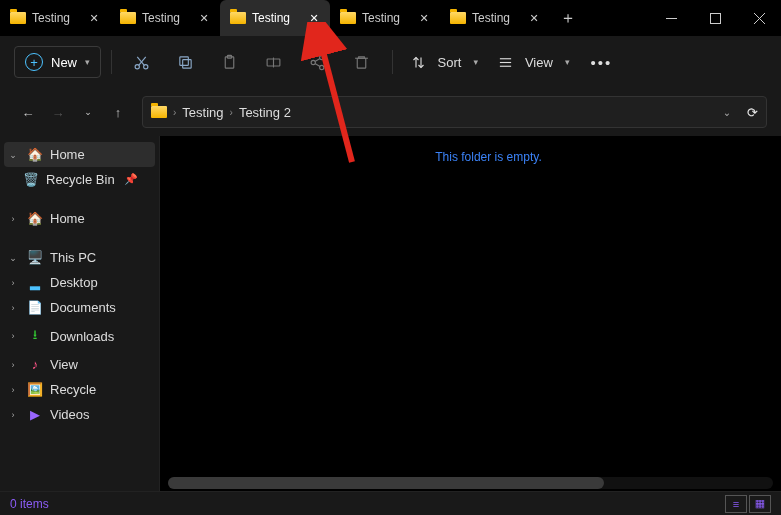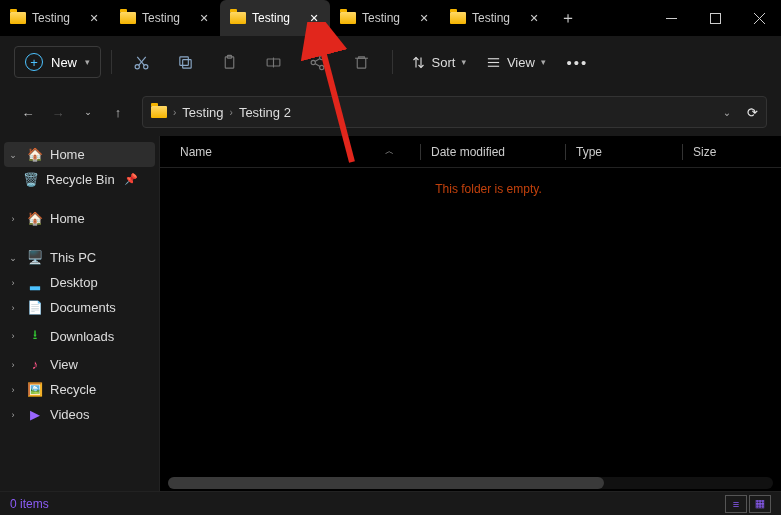--- a/index.html
+++ b/index.html
@@ -12,42 +12,42 @@
 .tab .x { width: 16px; height: 16px; display: flex; align-items: center; justify-content: center; border-radius: 3px; font-size: 11px; }
 .newtab { width: 36px; height: 100%; display: flex; align-items: center; justify-content: center; color: #ccc; font-size: 16px; }
 .winctl { display: flex; height: 100%; }
 .winctl div { width: 44px; display: flex; align-items: center; justify-content: center; color: #ccc; }
 .toolbar { height: 52px; background: #191919; display: flex; align-items: center; padding: 0 14px; gap: 4px; }
 .newbtn { display: flex; align-items: center; gap: 8px; padding: 6px 10px; border: 1px solid #3a3a3a; border-radius: 4px; color: #fff; font-size: 13px; }
 .newplus { width: 18px; height: 18px; border: 1.5px solid #4cc2ff; border-radius: 50%; display: flex; align-items: center; justify-content: center; color: #4cc2ff; font-size: 13px; line-height: 1; }
 .tbtn { width: 40px; height: 36px; display: flex; align-items: center; justify-content: center; color: #888; }
 .tbtn.en { color: #ddd; }
 .tsep { width: 1px; height: 24px; background: #333; margin: 0 6px; }
-.sortview { display: flex; align-items: center; gap: 6px; padding: 0 8px; color: #ddd; }
+.sortview { display: flex; align-items: center; gap: 12px; padding: 0 8px; color: #ddd; }
 .addrbar { height: 48px; background: #191919; display: flex; align-items: center; padding: 0 14px; gap: 10px; }
 .navbtns { display: flex; align-items: center; gap: 2px; }
 .navb { width: 28px; height: 28px; display: flex; align-items: center; justify-content: center; color: #ccc; }
 .navb.dis { color: #555; }
 .crumb { flex: 1; height: 32px; border: 1px solid #333; border-radius: 4px; display: flex; align-items: center; padding: 0 8px; gap: 6px; background: #1f1f1f; }
 .crumb .sep { color: #888; font-size: 10px; }
 .crumb .seg { color: #ddd; }
 .crumbactions { display: flex; gap: 6px; margin-left: auto; align-items: center; }
 .searchbox { width: 208px; height: 32px; border: 1px solid #333; border-radius: 4px; display: flex; align-items: center; padding: 0 10px; gap: 8px; background: #1f1f1f; color: #888; }
 .main { display: flex; height: calc(515px - 36px - 52px - 48px - 24px); background: #000; }
 .sidebar { width: 160px; background: #191919; padding: 6px 0; overflow: hidden; border-right: 1px solid #222; }
 .sbitem { display: flex; align-items: center; gap: 6px; padding: 5px 8px 5px 6px; font-size: 13px; color: #ddd; }
 .sbitem.sel { background: #2d2d2d; border-radius: 4px; margin: 0 4px; padding-left: 2px; }
 .sbitem .chev { width: 14px; font-size: 9px; color: #aaa; text-align: center; }
 .sbitem .ico { width: 18px; text-align: center; }
 .sbitem.sub { padding-left: 22px; }
 .content { flex: 1; display: flex; flex-direction: column; position: relative; background: #000; }
 .cols { display: flex; height: 32px; align-items: center; border-bottom: 1px solid #222; padding-left: 20px; color: #ccc; font-size: 12px; }
 .col { display: flex; align-items: center; gap: 6px; }
 .colsep { width: 1px; height: 16px; background: #333; margin: 0 10px; }
-.empty { text-align: center; padding-top: 14px; color: #c2410c; font-size: 12px; margin-left: 36px; }
+.empty { text-align: center; padding-top: 14px; color: #3b82f6; font-size: 12px; margin-left: 36px; }
 .hscroll { position: absolute; left: 8px; right: 8px; bottom: 2px; height: 12px; background: #111; border-radius: 6px; }
 .hscroll .thumb { position: absolute; left: 0; width: 72%; height: 100%; background: #3a3a3a; border-radius: 6px; }
 .status { height: 24px; background: #191919; display: flex; align-items: center; padding: 0 10px; font-size: 12px; color: #8b5cf6; border-top: 1px solid #222; }
 .status .viewbtns { margin-left: auto; display: flex; gap: 2px; }
 .status .vb { width: 22px; height: 18px; border: 1px solid #555; display: flex; align-items: center; justify-content: center; font-size: 11px; }
 .folder-ico { width: 16px; height: 12px; background: linear-gradient(#ffd866,#f5b400); border-radius: 1px; position: relative; display: inline-block; }
 .folder-ico::before { content: ""; position: absolute; top: -3px; left: 0; width: 7px; height: 3px; background: #f5b400; border-radius: 1px 1px 0 0; }
 .arrow-annot { position: absolute; left: 300px; top: 22px; pointer-events: none; }
 </style>
 </head>
@@ -244,38 +244,20 @@
       <span>Recycle</span>
     </div>
     <div class="sbitem">
       <span class="chev">›</span>
       <span class="ico" style="color:#9966ff;">▶</span>
       <span>Videos</span>
     </div>
   </div>
 
   <div class="content">
-    <div class="cols">
-      <div class="col" style="width:230px">
-        <span>Name</span>
-        <span style="margin-left:auto;margin-right:16px;font-size:9px;color:#aaa;">︿</span>
-      </div>
-      <div class="colsep"></div>
-      <div class="col" style="width:124px">
-          <span>Date modified</span>
-        </div>
-      <div class="colsep"></div>
-      <div class="col" style="width:96px">
-          <span>Type</span>
-        </div>
-      <div class="colsep"></div>
-      <div class="col">
-          <span>Size</span>
-        </div>
-    </div>
     <div class="empty">This folder is empty.</div>
     <div class="hscroll">
       <div class="thumb"></div>
     </div>
   </div>
 </div>
 
 <div class="status">
   <span>0 items</span>
   <div class="viewbtns">

